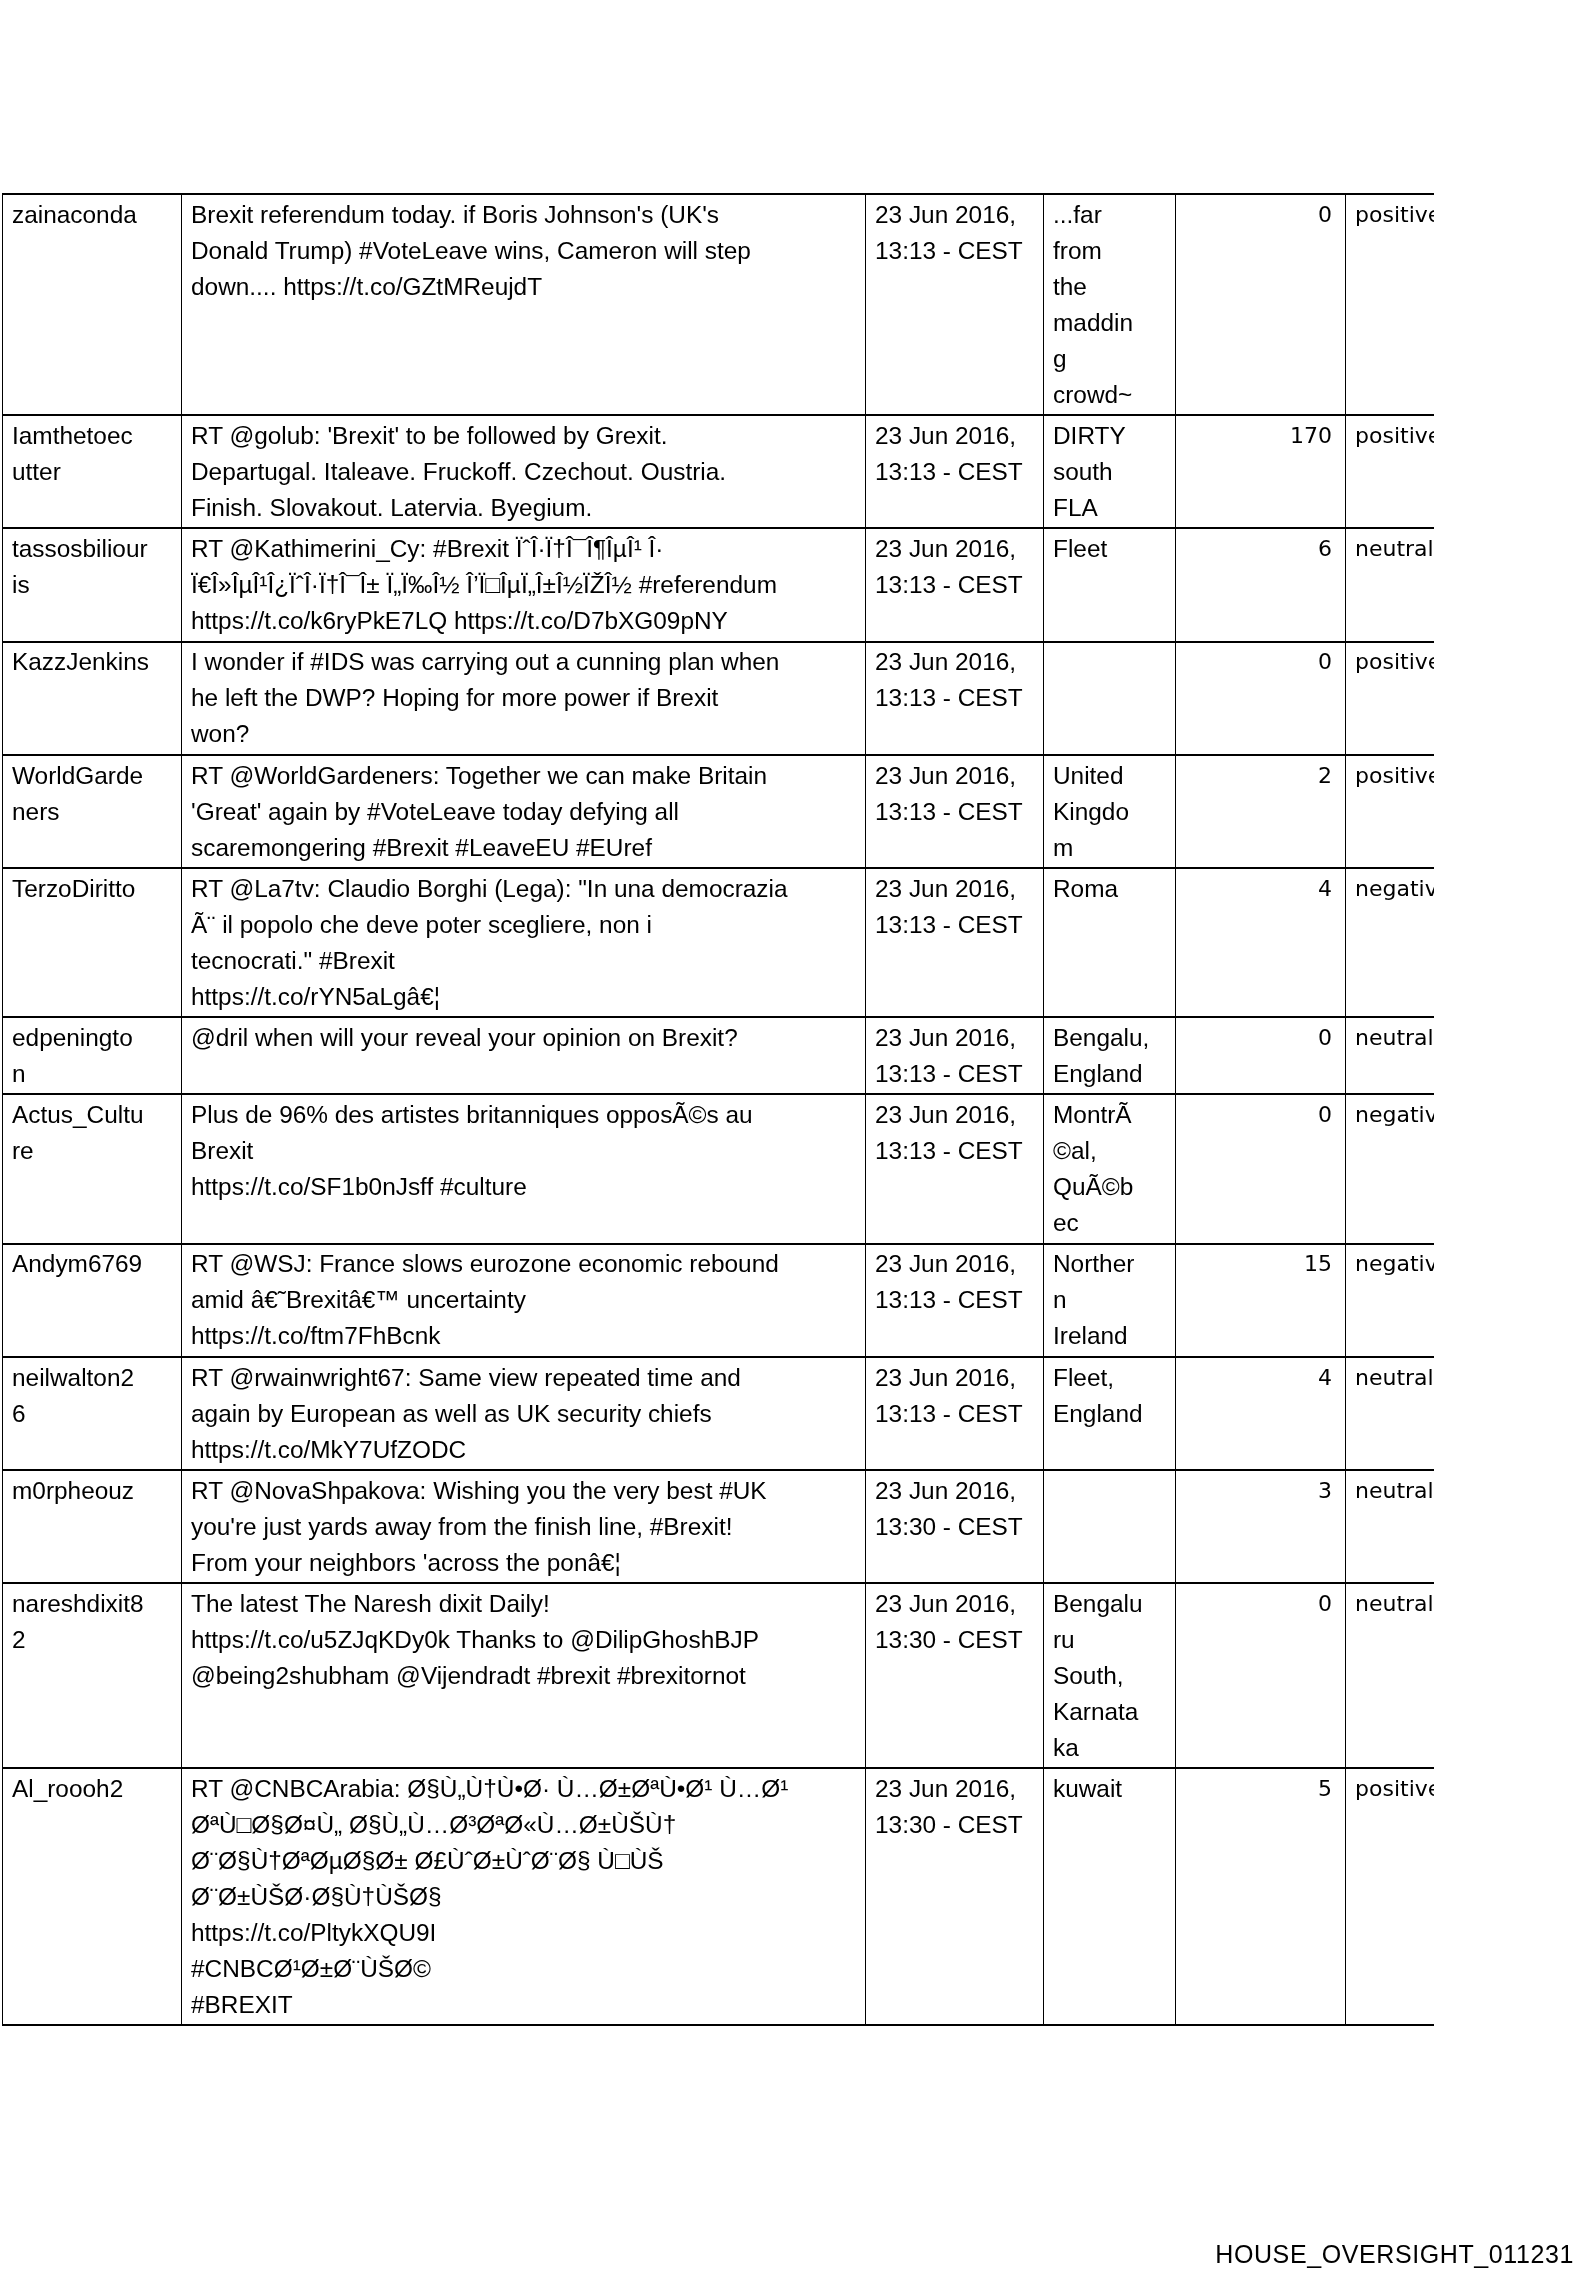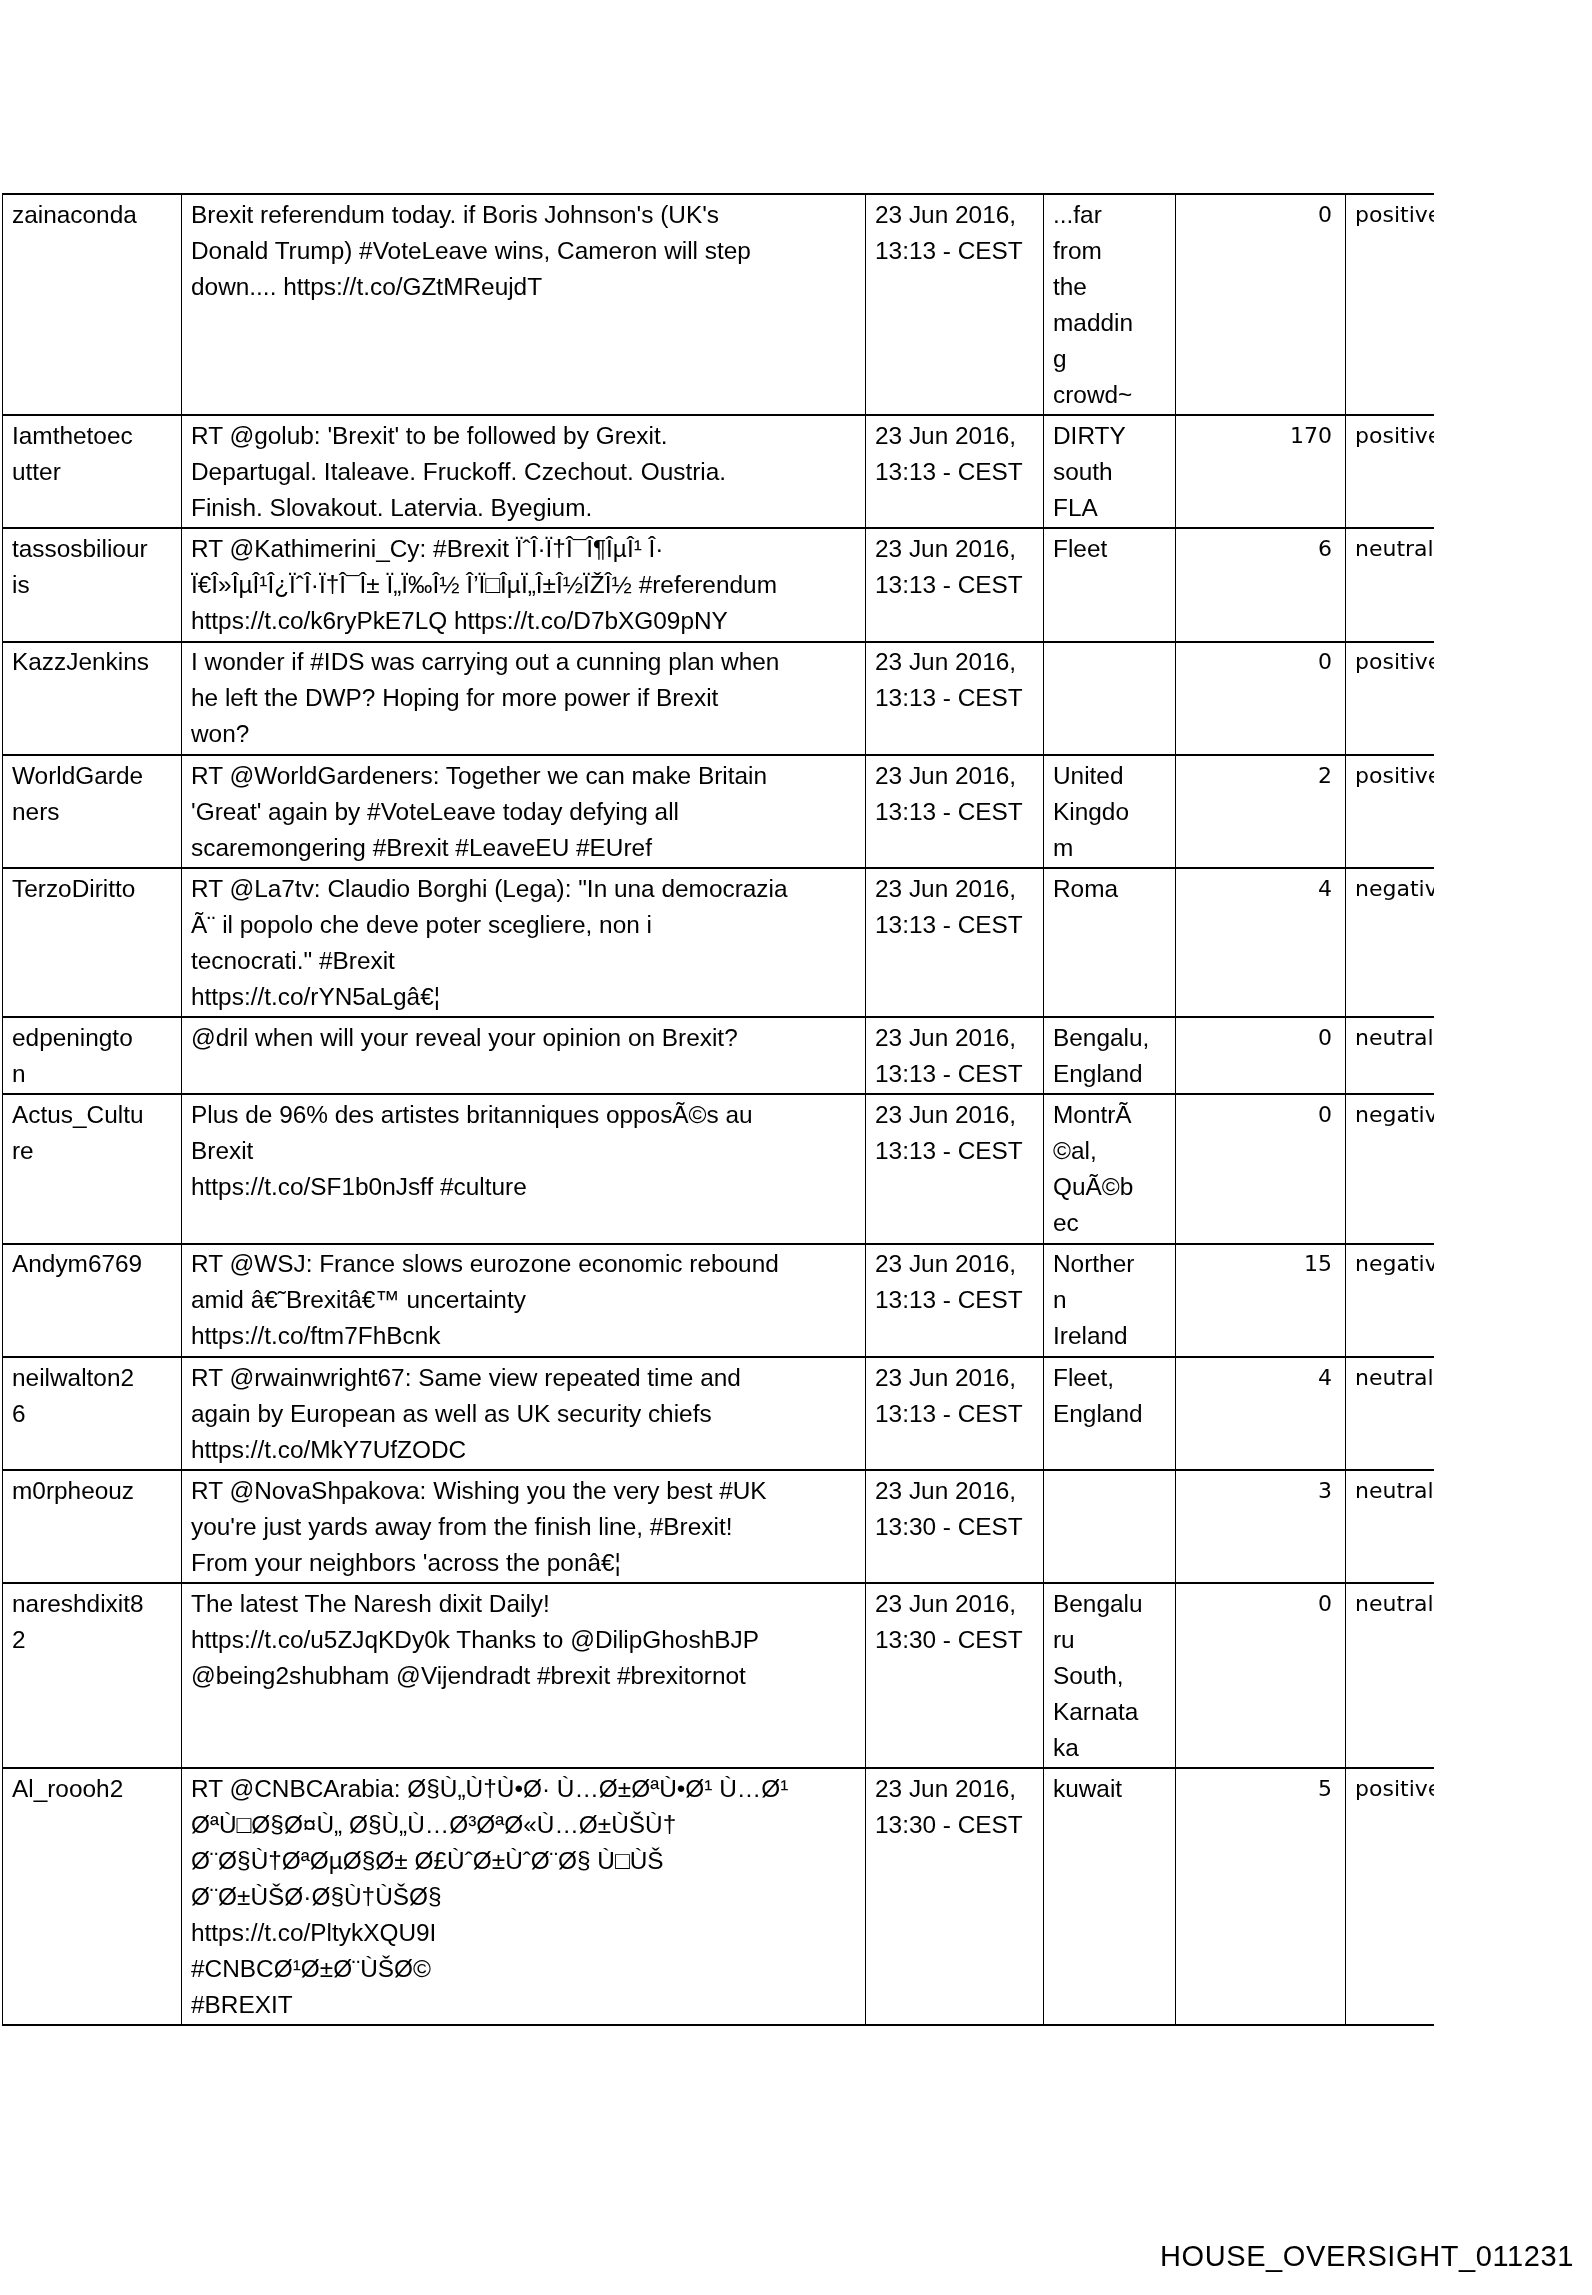--- a/index.html
+++ b/index.html
@@ -49,21 +49,21 @@
     padding-right: 13px;
   }
   table.tweets td.cell-sentiment {
     border-right: none;
     text-align: center;
   }
   .footer-id {
     position: absolute;
     top: 2240px;
     right: 18px;
-    font-size: 29px;
+    font-size: 25px;
     letter-spacing: 0.6px;
     font-family: "Liberation Sans", sans-serif;
   }
 </style>
 </head>
 <body>
 
 <table class="tweets">
   <colgroup>
     <col style="width:179px">

